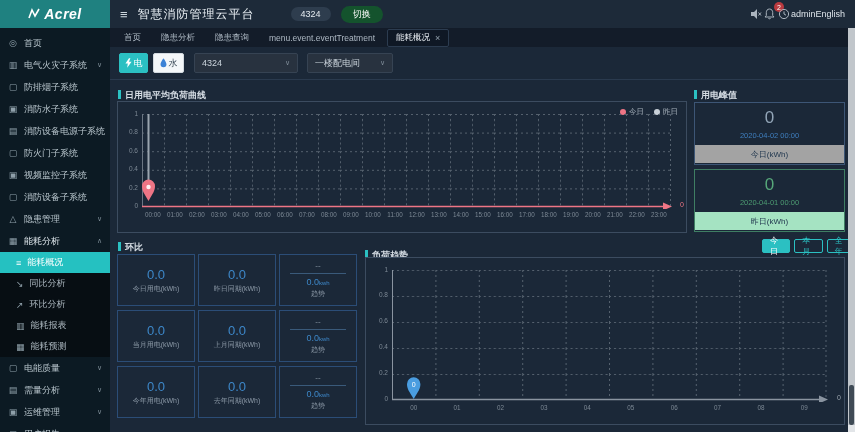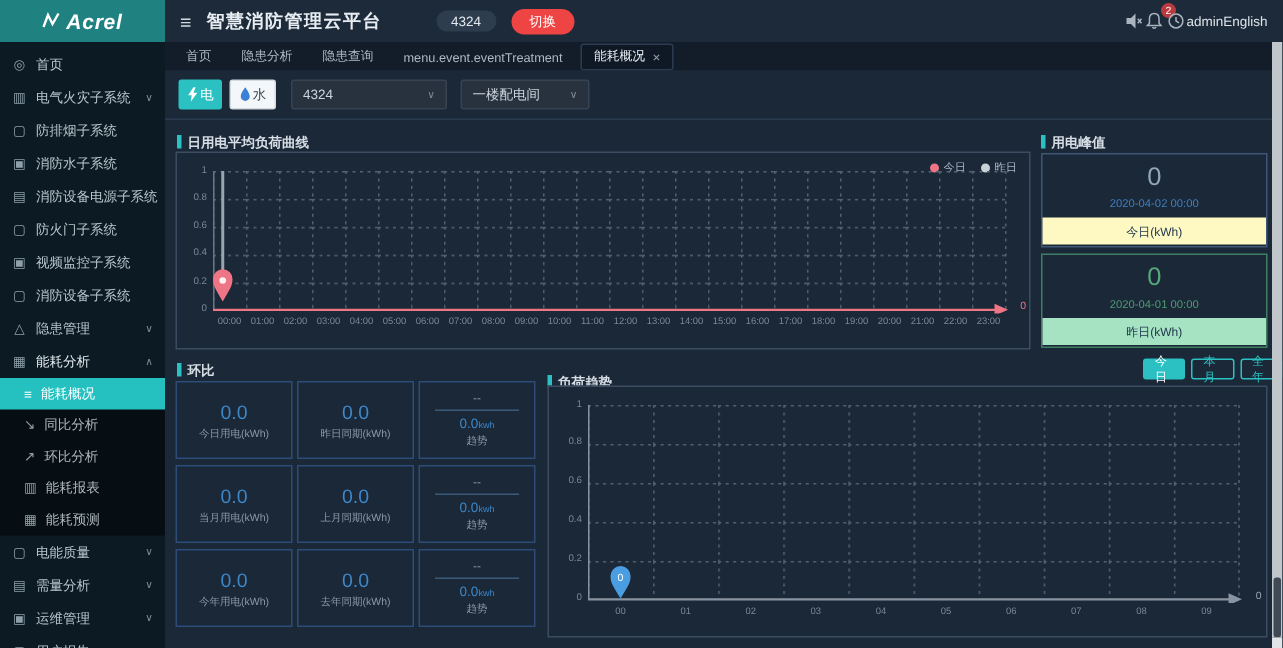--- a/index.html
+++ b/index.html
@@ -20,23 +20,23 @@
   .smi { height:21px; display:flex; align-items:center; gap:6px; padding:0 8px 0 16px; color:#aebac2;
     font-size:9px; cursor:pointer; white-space:nowrap; }
   .smi .mi-ic { color:#8fa0aa; }
   .smi.active { background:#25c1c1; color:#fff; }
   .smi.active .mi-ic { color:#fff; }
 
   
   .rightcol { flex:1; display:flex; flex-direction:column; min-width:0; }
   .hdr { height:28px; background:#1d2a39; display:flex; align-items:center; padding:0 10px; gap:10px; color:#e7edf2; }
   .hdr .collapse { font-size:13px; color:#cfd8df; cursor:pointer; }
-  .hdr .title { font-size:12px; font-weight:bold; letter-spacing:1px; }
+  .hdr .title { font-size:12px; font-weight:normal; letter-spacing:1px; }
   .pill-id { background:#2e3d4e; color:#e3e9ee; font-size:9px; padding:2px 10px; border-radius:9px; margin-left:26px; }
-  .pill-switch { background:#ef4444; color:#fff; font-size:9px; padding:2px 12px; border-radius:9px; cursor:pointer; }
+  .pill-switch { background:#14532d; color:#fff; font-size:9px; padding:2px 12px; border-radius:9px; cursor:pointer; }
   .hdr-right { margin-left:auto; display:flex; align-items:center; }
   .hico { position:relative; width:14px; height:14px; cursor:pointer; display:flex; align-items:center; justify-content:center; }
   .badge { position:absolute; top:-5px; right:-7px; background:#b93a3f; color:#fff; font-size:7px;
     min-width:10px; height:10px; border-radius:5px; display:flex; align-items:center; justify-content:center; padding:0 2px; }
   .hdr-user, .hdr-lang { font-size:9px; color:#dde4ea; cursor:pointer; }
 
   
   .tabrow { height:19px; background:#131c29; display:flex; align-items:center; gap:4px; padding:0 6px; }
   .tab { font-size:8.5px; color:#aeb9c4; padding:2px 8px; border-radius:2px; cursor:pointer; white-space:nowrap; }
   .tab.active { background:#0f1825; border:1px solid #2c3c50; color:#e8edf2; display:flex; gap:5px; align-items:center; }
@@ -68,21 +68,21 @@
   .legend { position:absolute; top:5px; right:8px; display:flex; gap:10px; font-size:7.5px; color:#aab4be; align-items:center; }
   .legend .dot { display:inline-block; width:6px; height:6px; border-radius:3px; margin-right:3px; vertical-align:middle; }
   .dot-today { background:#ee7585; } .dot-yest { background:#c8d0d8; }
   .endlab { position:absolute; font-size:7px; }
 
   
   .pcard { position:absolute; width:151px; border:1px solid #3d5676; display:flex; flex-direction:column; }
   .pcard .pv { text-align:center; font-size:17px; padding-top:5px; color:#93a6b8; }
   .pcard .pd { text-align:center; font-size:7.5px; color:#3f7fbf; padding:3px 0 5px; }
   .pcard .pl { height:18px; display:flex; align-items:center; justify-content:center; font-size:8px; color:#22384f; }
-  .pcard.today .pl { background:#fef9c3; }
+  .pcard.today .pl { background:#a3a3a3; }
   .pcard.yest { border-color:#3f7e63; }
   .pcard.yest .pv { color:#57a87a; }
   .pcard.yest .pd { color:#4d9c72;text-align:center; }
   .pcard.yest .pl { background:#a5e3c2; }
 
   
   .ringgrid { position:absolute; left:7px; top:207px; width:240px; display:grid;
     grid-template-columns:78px 78px 78px; grid-auto-rows:52px; gap:4px 3px; }
   .rcard { border:1px solid #2b4d77; display:flex; flex-direction:column; align-items:center; justify-content:center; gap:2px; }
   .rcard .rv { font-size:13px; color:#3d87c8; }

